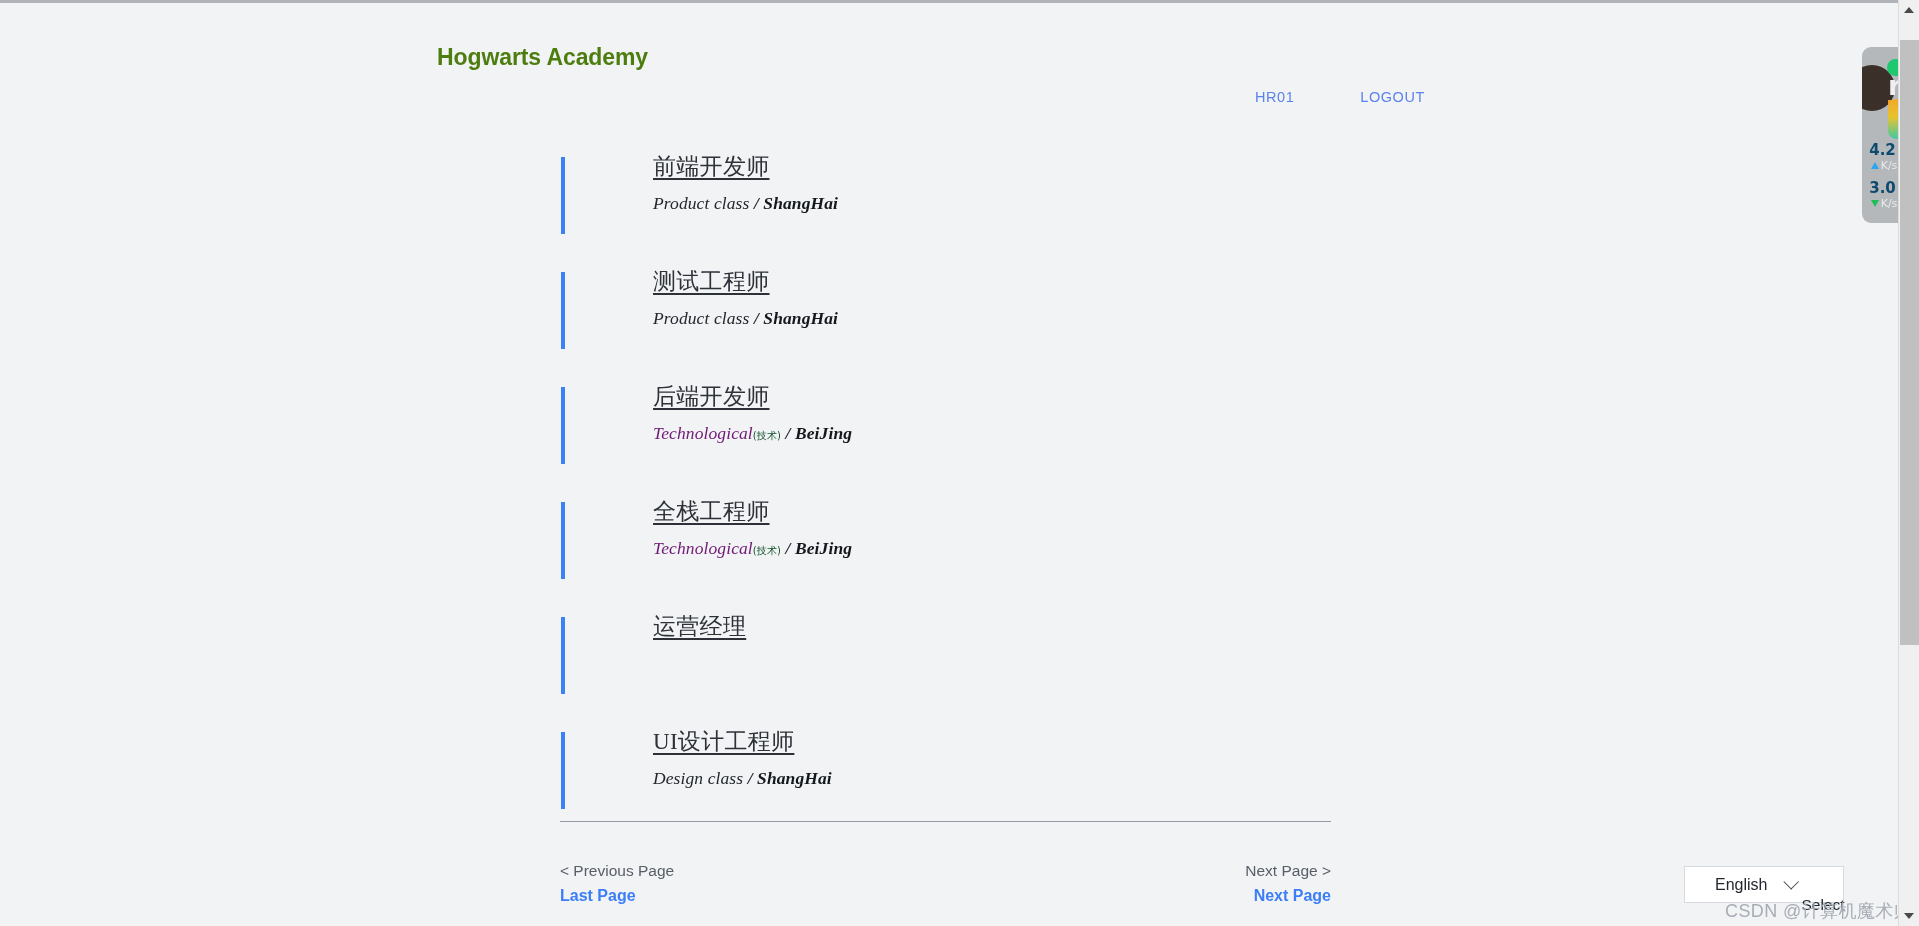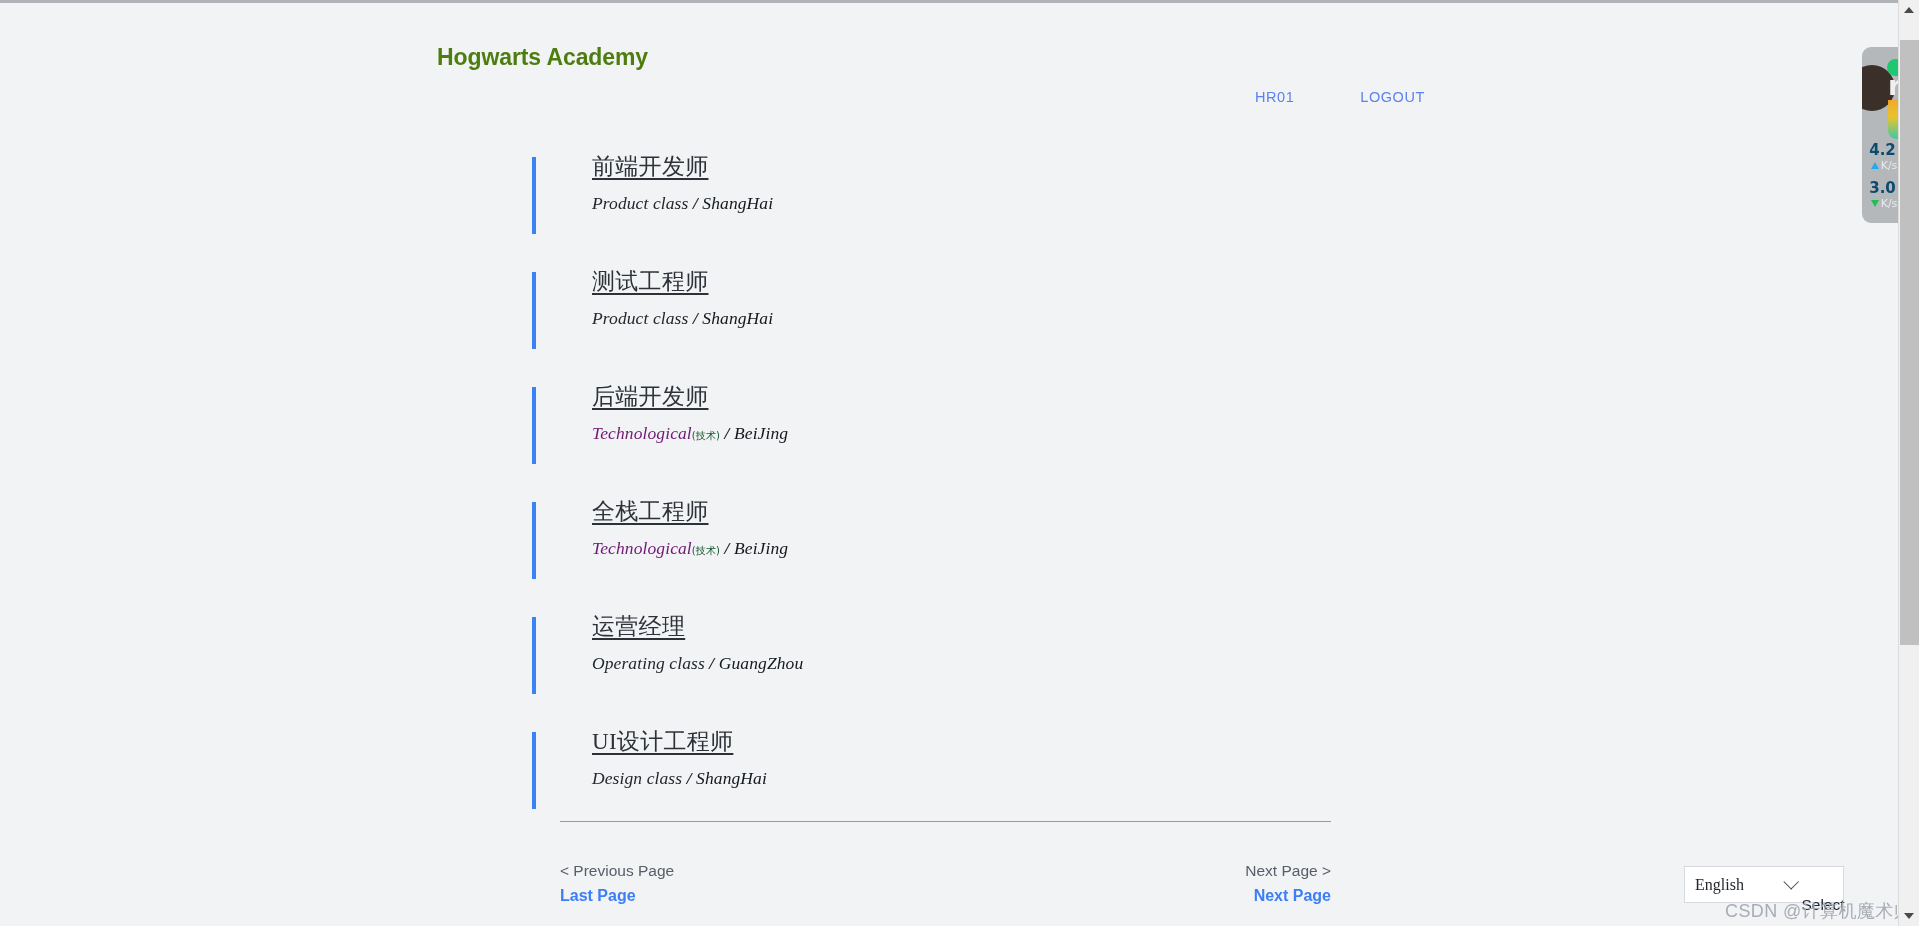--- a/index.html
+++ b/index.html
@@ -88,23 +88,24 @@
   
   .job-list {
     position: absolute;
     left: 532px;
     top: 150px;
     width: 800px;
   }
 
   .job-item {
     position: relative;
-    padding-left: 60px;
+    padding-left: 92px;
     margin-bottom: 38px;
     min-height: 77px;
+    margin-left: 29px;
   }
 
   .job-accent {
     position: absolute;
     left: 0;
     top: 4px;
     width: 4px;
     height: 77px;
     background: #3b82f6;
   }
@@ -134,21 +135,21 @@
 
   .job-meta .cat-en { color: #24282e; }
   .job-meta .cat-en.accent { color: #701a75; }
   .job-meta .cat-zh {
     color: #14532d;
     font-style: normal;
     font-family: "DejaVu Sans", sans-serif;
     font-size: 10px;
   }
   .job-meta .sep { color: #24282e; font-weight: bold; }
-  .job-meta .city { color: #14181d; font-weight: normal; }
+  .job-meta .city { color: #14181d; font-weight: bold; }
 
   
   .divider {
     position: absolute;
     left: 560px;
     top: 818px;
     width: 771px;
     height: 1px;
     background: #9499a6;
   }
@@ -194,26 +195,25 @@
     background: #ffffff;
     border: 1px solid #d6d9de;
     z-index: 40;
   }
 
   .lang-select {
     position: relative;
     width: 118px;
     display: flex;
     align-items: center;
-    padding-left: 10px;
+    padding-left: 30px;
     background: #ffffff;
     font-size: 16px;
     color: #24282e;
     cursor: pointer;
-    font-family: Liberation Serif, serif;
   }
 
   .lang-chevron {
     position: absolute;
     right: 11px;
     top: 50%;
     transform: translateY(-60%);
     width: 11px;
     height: 11px;
     border-right: 1.6px solid #3c4148;
@@ -443,25 +443,20 @@
       <div class="job-meta">
         <span class="cat-en accent">Technological</span><span class="cat-zh">(技术)</span>
         <span class="sep">/</span>
         <span class="city">BeiJing</span>
       </div>
     </div>
 
     <div class="job-item">
       <div class="job-accent"></div>
       <a class="job-title">运营经理</a>
-      <div class="job-meta">
-        <span class="cat-en">Operating class</span><span class="cat-zh"></span>
-        <span class="sep">/</span>
-        <span class="city">GuangZhou</span>
-      </div>
     </div>
 
     <div class="job-item">
       <div class="job-accent"></div>
       <a class="job-title">UI设计工程师</a>
       <div class="job-meta">
         <span class="cat-en">Design class</span><span class="cat-zh"></span>
         <span class="sep">/</span>
         <span class="city">ShangHai</span>
       </div>

